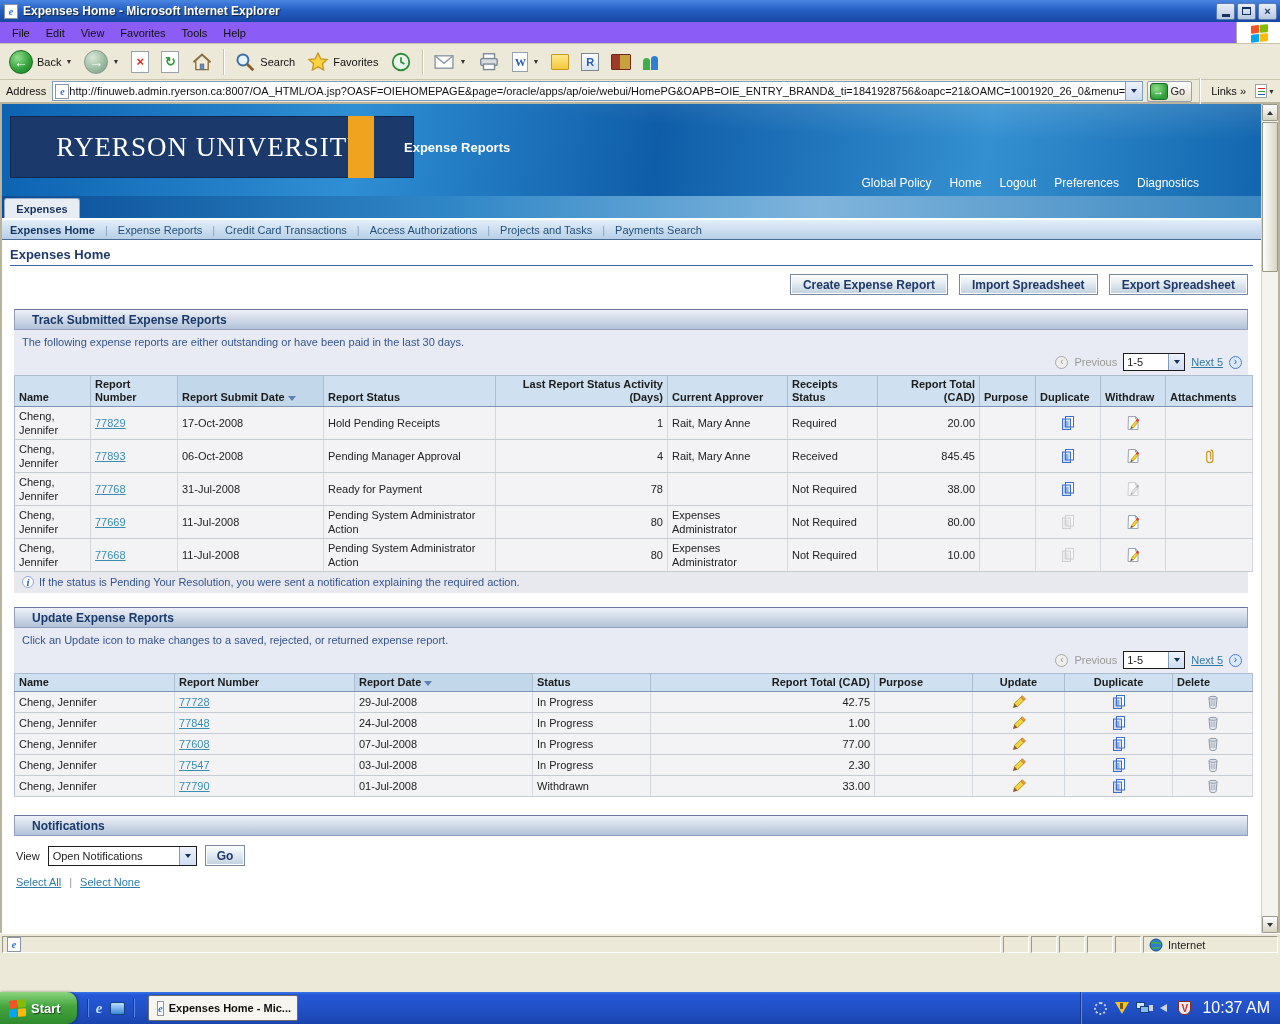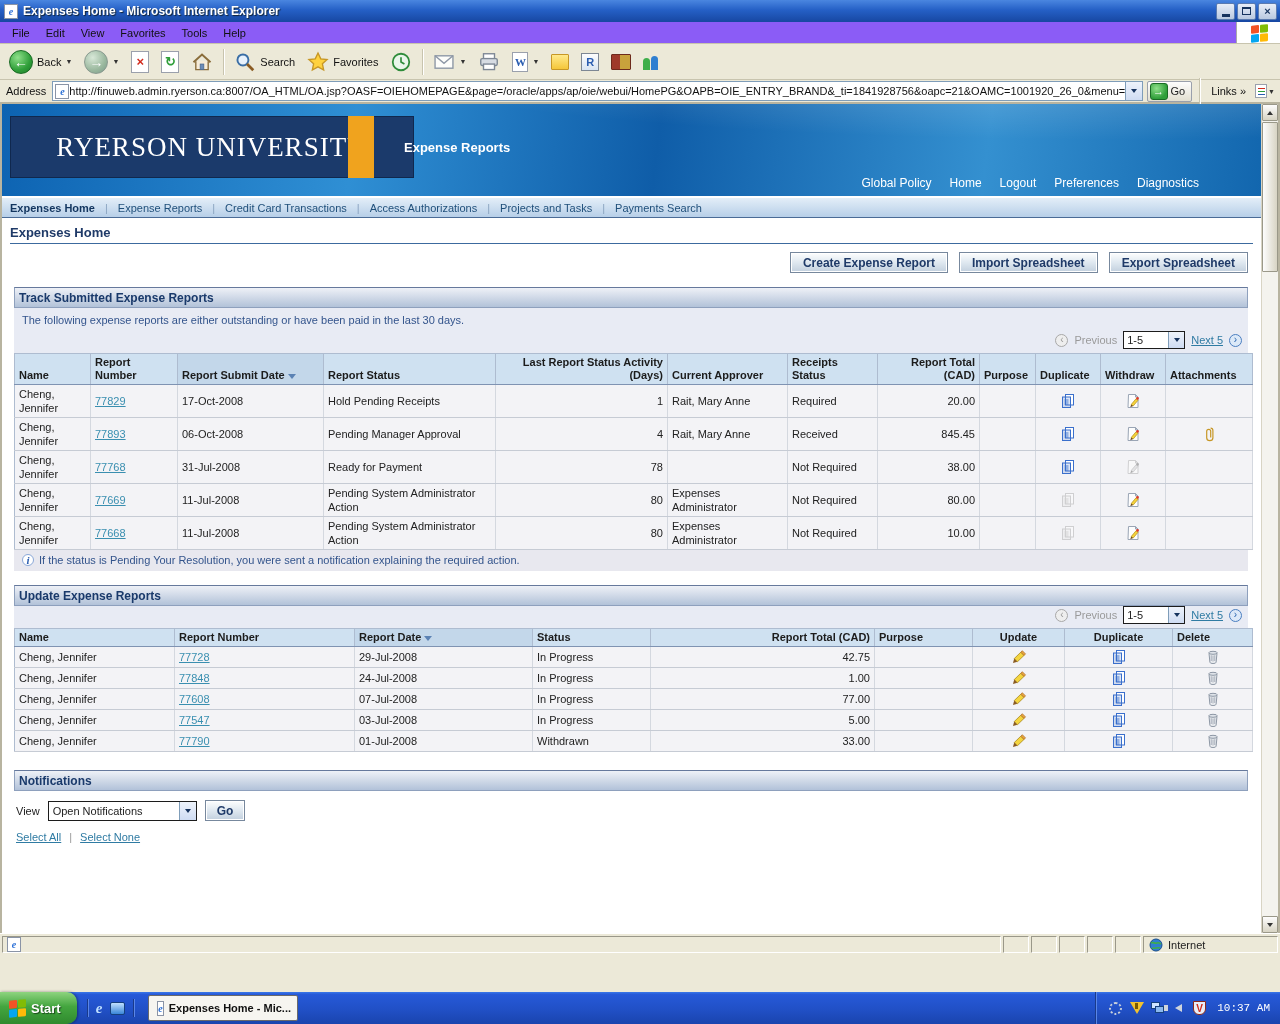--- a/index.html
+++ b/index.html
@@ -98,21 +98,21 @@
   .page-title-wrap { padding:7px 0 0 8px; }
   .page-title { color:#1f3a68; font-weight:bold; font-size:13px; }
   .title-rule { border-bottom:1px solid #3c6a9e; margin:3px 8px 0 8px; }
 
   
   .actions-row { display:flex; justify-content:flex-end; gap:11px; margin:8px 13px 0 0; }
   .ebs-btn { height:21px; padding:0 12px; background:linear-gradient(180deg,#fdfefe,#dfe8f0 50%,#c2d0de); border:1px solid #77889d; box-shadow:inset 0 0 0 1px #fff; color:#1f3a68; font-weight:bold; font-size:12px; display:flex; align-items:center; }
 
   
   .section { margin:14px 13px 0 12px; }
-  .sec-hdr { height:21px; background:linear-gradient(180deg,#eef1f7 0%,#cdd7e6 55%,#b2c2d9 100%); border:1px solid #8ea0bd; border-top-color:#66799c; display:flex; align-items:center; padding-left:4px; color:#1a3a6b; font-weight:bold; font-size:12px; }
+  .sec-hdr { height:21px; background:linear-gradient(180deg,#eef1f7 0%,#cdd7e6 55%,#b2c2d9 100%); border:1px solid #8ea0bd; border-top-color:#66799c; display:flex; align-items:center; padding-left:17px; color:#1a3a6b; font-weight:bold; font-size:12px; }
   .sec-band { background:#e8ebf4; }
   .sec-sub { padding:6px 8px 5px 8px; color:#33548c; }
   .pag-row { display:flex; justify-content:flex-end; align-items:center; gap:6px; padding:0 6px 4px 0; }
   .pag-prev { color:#9a9a9a; display:flex; align-items:center; gap:4px; }
   .pag-circ { width:13px; height:13px; border-radius:50%; border:1px solid #a8a8a8; background:#eee; color:#999; display:inline-flex; align-items:center; justify-content:center; font-size:10px; line-height:1; }
   .pag-circ.on { border-color:#4a7ec0; background:#dce9f8; color:#2c66b0; }
   .pag-next { color:#2f7ba3; text-decoration:underline; }
   .pag-combo { display:inline-flex; height:18px; border:1px solid #1c1c1c; background:#fff; }
   .pag-combo .txt { width:44px; padding:2px 3px; }
   .pag-combo .btn { width:16px; background:linear-gradient(180deg,#eef3fb,#cfdcf3); border-left:1px solid #7f9db9; display:flex; align-items:center; justify-content:center; }
@@ -157,21 +157,21 @@
 
   
   .taskbar { height:32px; background:linear-gradient(180deg,#3a77e8 0%,#2659d8 8%,#2150c6 55%,#1a44ae 100%); display:flex; align-items:stretch;margin-top:37px; }
   .start-btn { display:flex; align-items:center; gap:5px; padding:0 16px 0 8px; border-radius:0 10px 10px 0; background:linear-gradient(180deg,#8ed47f 0%,#44a63f 45%,#2f8a2e 100%); box-shadow:1px 0 3px rgba(0,0,0,.4); color:#fff; font-weight:bold; font-size:13px; text-shadow:1px 1px 1px #1a4a1a; }
   .ql { display:flex; align-items:center; gap:8px; padding:0 10px; }
   .ql-sep { width:1px; height:18px; background:#1a3a8a; box-shadow:1px 0 0 #5a86e8; }
   .e-ic { font:italic bold 15px "Liberation Serif",serif; color:#bfe0ff; }
   .ql2-ic { width:15px; height:13px; background:linear-gradient(180deg,#bfe0ff,#3a86d8); border:1px solid #16407e; border-radius:2px; }
   .task-btn { display:flex; align-items:center; gap:5px; margin:3px 4px; padding:0 8px; width:150px; background:#f6f5f0; border:1px solid #6a6a6a; border-radius:2px; color:#111; font-weight:bold; white-space:nowrap; overflow:hidden; }
   .tray { margin-left:auto; display:flex; align-items:center; gap:6px; padding:0 10px 0 12px; border-left:1px solid #1a3a8a; box-shadow:inset 1px 0 0 #5a86e8; }
-  .tray-time { color:#fff; font-size:11px; margin-left:4px;font-family:Liberation Mono, monospace; }
+  .tray-time { color:#fff; font-size:16px; margin-left:4px; }
   .tico { width:15px; height:15px; display:inline-flex; align-items:center; justify-content:center; }
   .shield-y { width:0; height:0; position:relative; border-left:7px solid transparent; border-right:7px solid transparent; border-top:12px solid #f2c22e; }
   .shield-y::after { content:""; position:absolute; left:-1.5px; top:-11px; width:3px; height:6px; background:#7a5a00; }
   .mon2 { position:relative; width:14px; height:12px; }
   .mon2 i { position:absolute; width:9px; height:7px; background:#cfe4ff; border:1px solid #16407e; }
   .mon2 i.b { left:4px; top:4px; background:#8ab8f0; }
   .spk { width:0; height:0; border-top:4px solid transparent; border-bottom:4px solid transparent; border-right:7px solid #cfd4dc; position:relative; }
   .spk::before { content:""; position:absolute; left:-11px; top:-3px; width:4px; height:6px; background:#cfd4dc; }
   .shield-v { width:13px; height:14px; background:#e8eef8; border:1px solid #8a2a1c; border-radius:0 0 6px 6px; color:#d22a1c; font-weight:bold; font-size:10px; display:flex; align-items:center; justify-content:center; }
   .gray-circ { width:13px; height:13px; border:2px dotted #c8d0dc; border-radius:50%; }
@@ -388,20 +388,23 @@
         <div class="app-title">Expense Reports</div>
         <div class="global-links">
           <span>Global Policy</span>
           <span>Home</span>
           <span>Logout</span>
           <span>Preferences</span>
           <span>Diagnostics</span>
         </div>
       </div>
 
+      <div class="tabstrip">
+        <div class="tab">Expenses</div>
+      </div>
       <div class="tabgap"></div>
 
       <div class="navbar">
         <span class="nav-item active">Expenses Home</span>
         <span class="nav-sep">|</span>
         <span class="nav-item">Expense Reports</span>
         <span class="nav-sep">|</span>
         <span class="nav-item">Credit Card Transactions</span>
         <span class="nav-sep">|</span>
         <span class="nav-item">Access Authorizations</span>
@@ -565,20 +568,21 @@
           </table>
         <div class="info-row">
           <span class="info-i">i</span>
           <span>If the status is Pending Your Resolution, you were sent a notification explaining the required action.</span>
         </div>
       </div>
 
       <div class="section">
         <div class="sec-hdr">Update Expense Reports</div>
         <div class="sec-band">
+          <div class="sec-sub">Click an Update icon to make changes to a saved, rejected, or returned expense report.</div>
           <div class="pag-row">
             <span class="pag-circ">‹</span>
             <span class="pag-prev">Previous</span>
             <span class="pag-combo">
               <span class="txt">1-5</span>
               <span class="btn">
                   <span class="tri-dn"></span>
                 </span>
             </span>
             <span class="pag-next">Next 5</span>
@@ -658,21 +662,21 @@
                   </svg></td>
             <td class="icon-cell"><svg class="ic">
                     <use href="#sym-trash" xlink:href="#sym-trash"></use>
                   </svg></td>
           </tr>
           <tr>
             <td>Cheng, Jennifer</td>
             <td><span class="rlink">77547</span></td>
             <td>03-Jul-2008</td>
             <td>In Progress</td>
-            <td class="num">5.00</td>
+            <td class="num">2.30</td>
             <td></td>
             <td class="icon-cell"><svg class="ic">
                     <use href="#sym-pencil" xlink:href="#sym-pencil"></use>
                   </svg></td>
             <td class="icon-cell"><svg class="ic ic-on">
                     <use href="#sym-copy" xlink:href="#sym-copy"></use>
                   </svg></td>
             <td class="icon-cell"><svg class="ic">
                     <use href="#sym-trash" xlink:href="#sym-trash"></use>
                   </svg></td>

